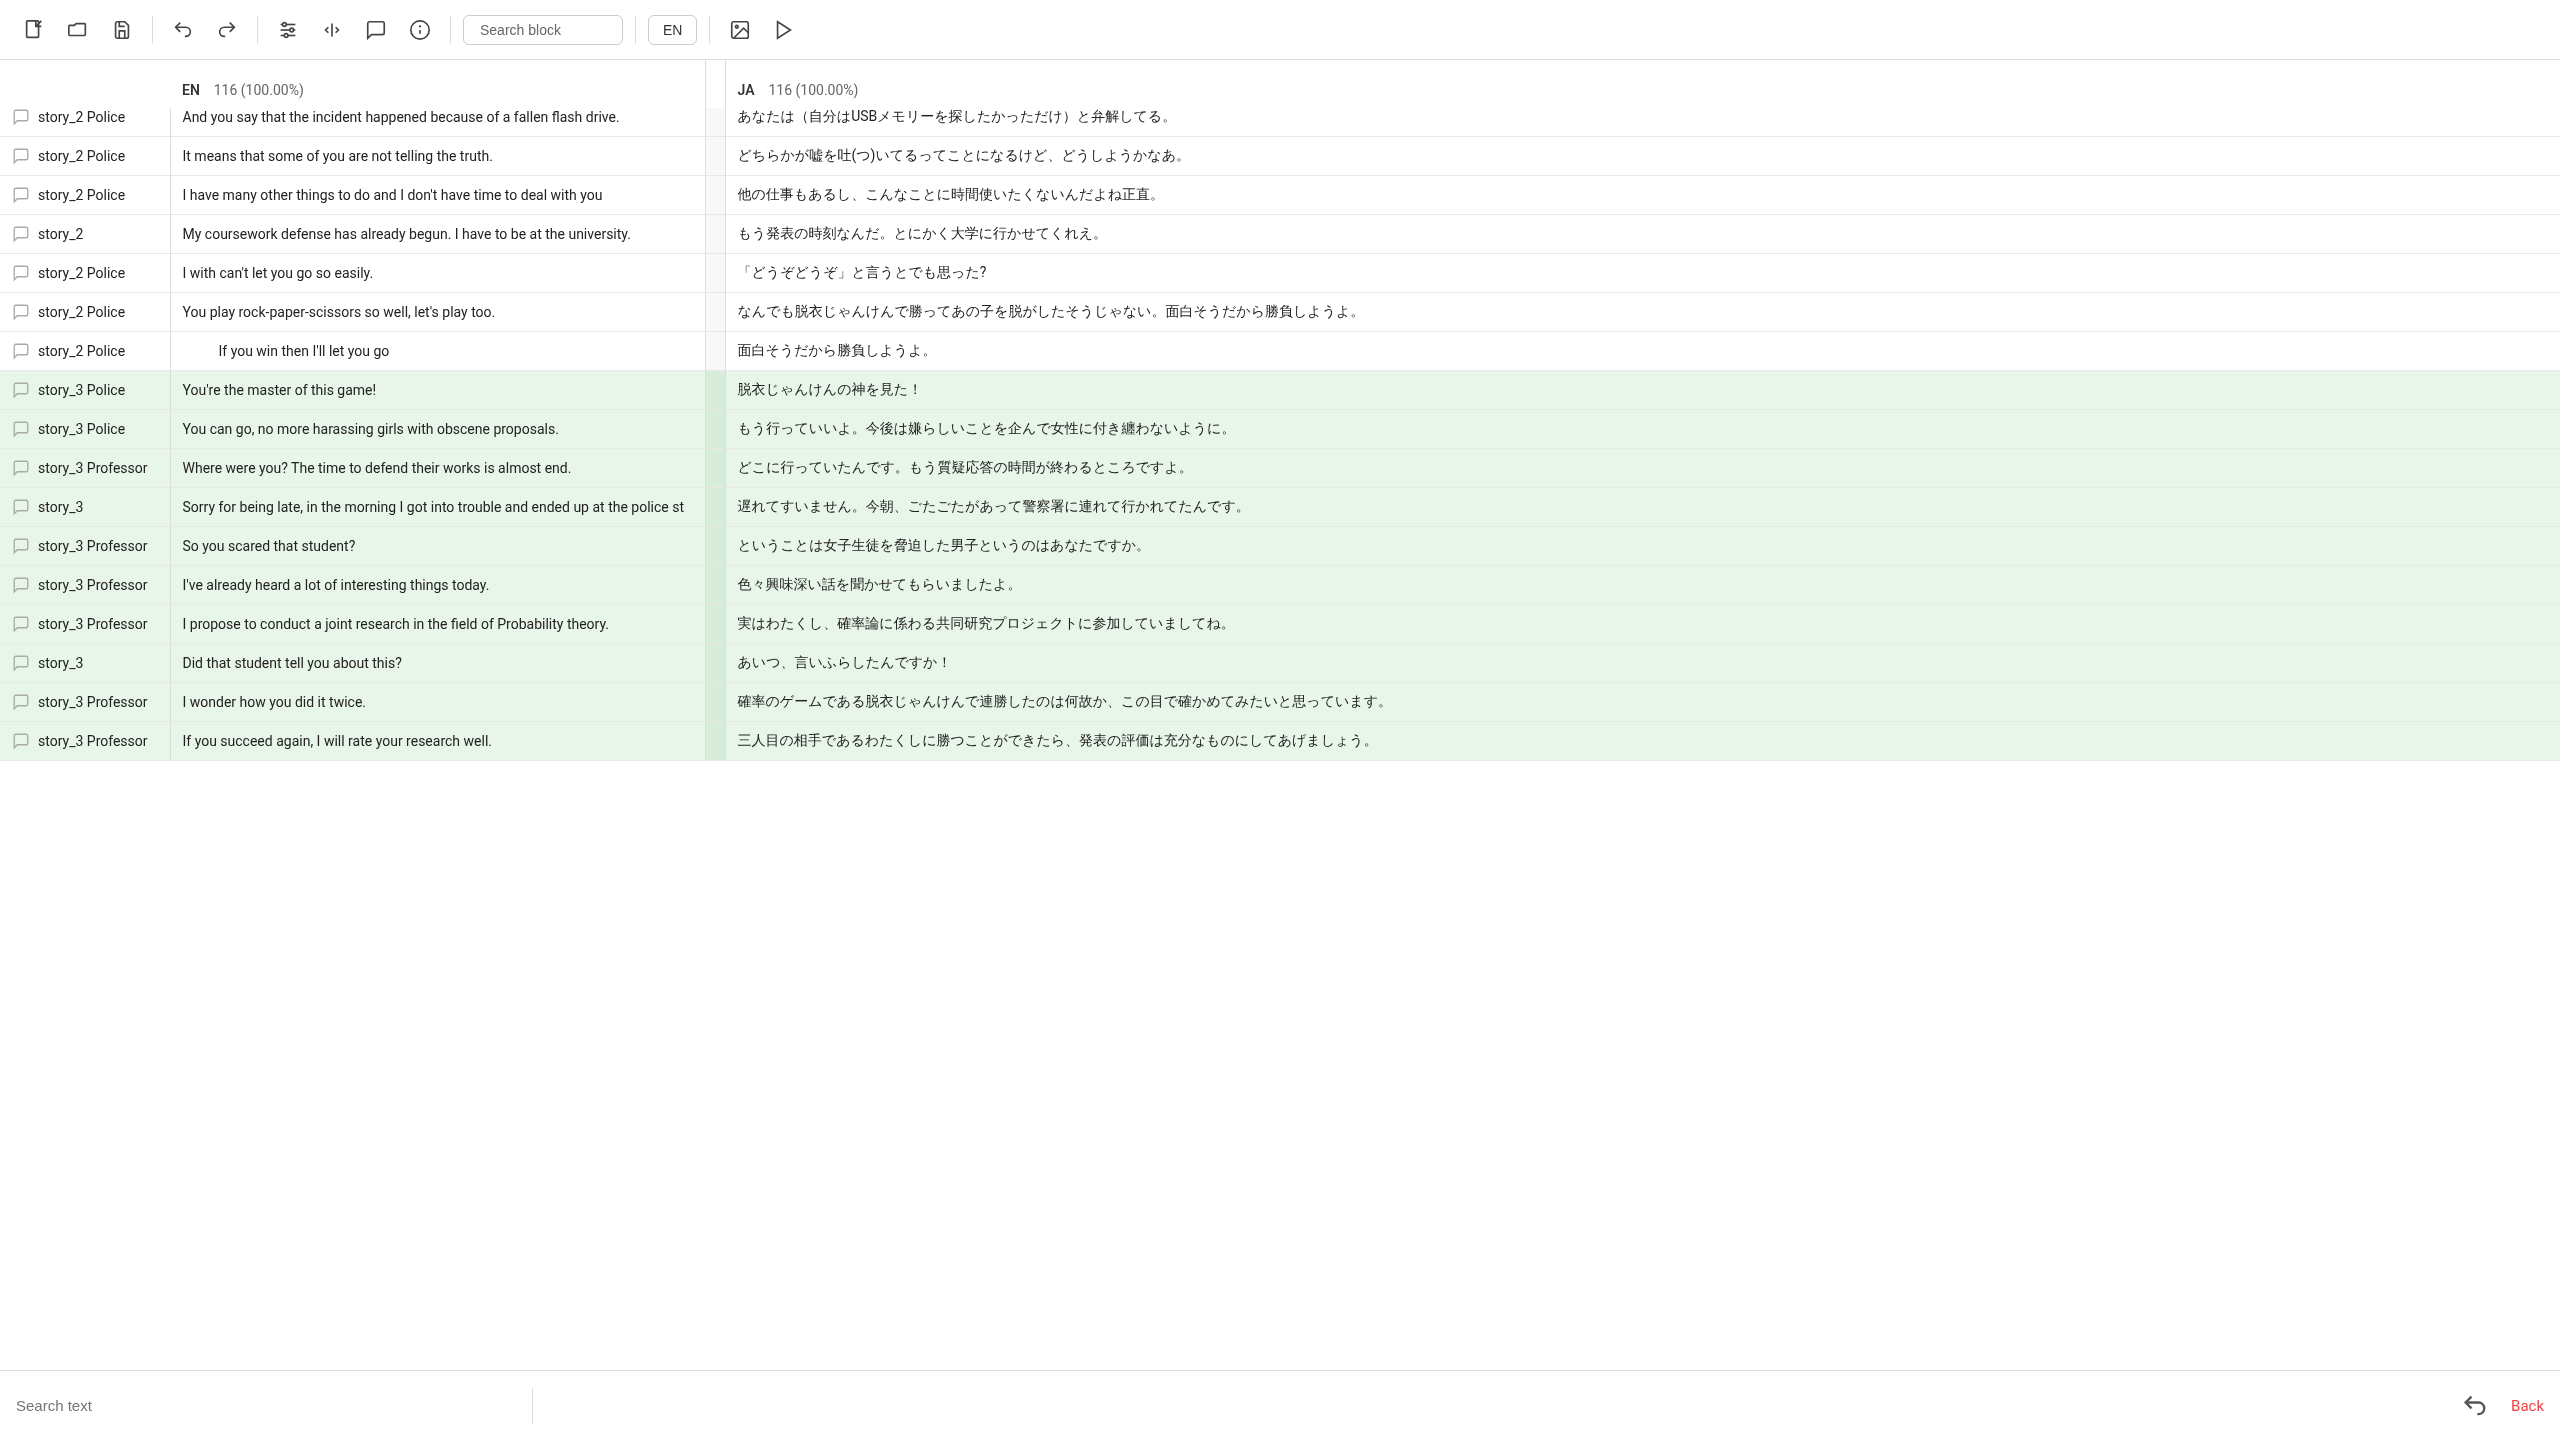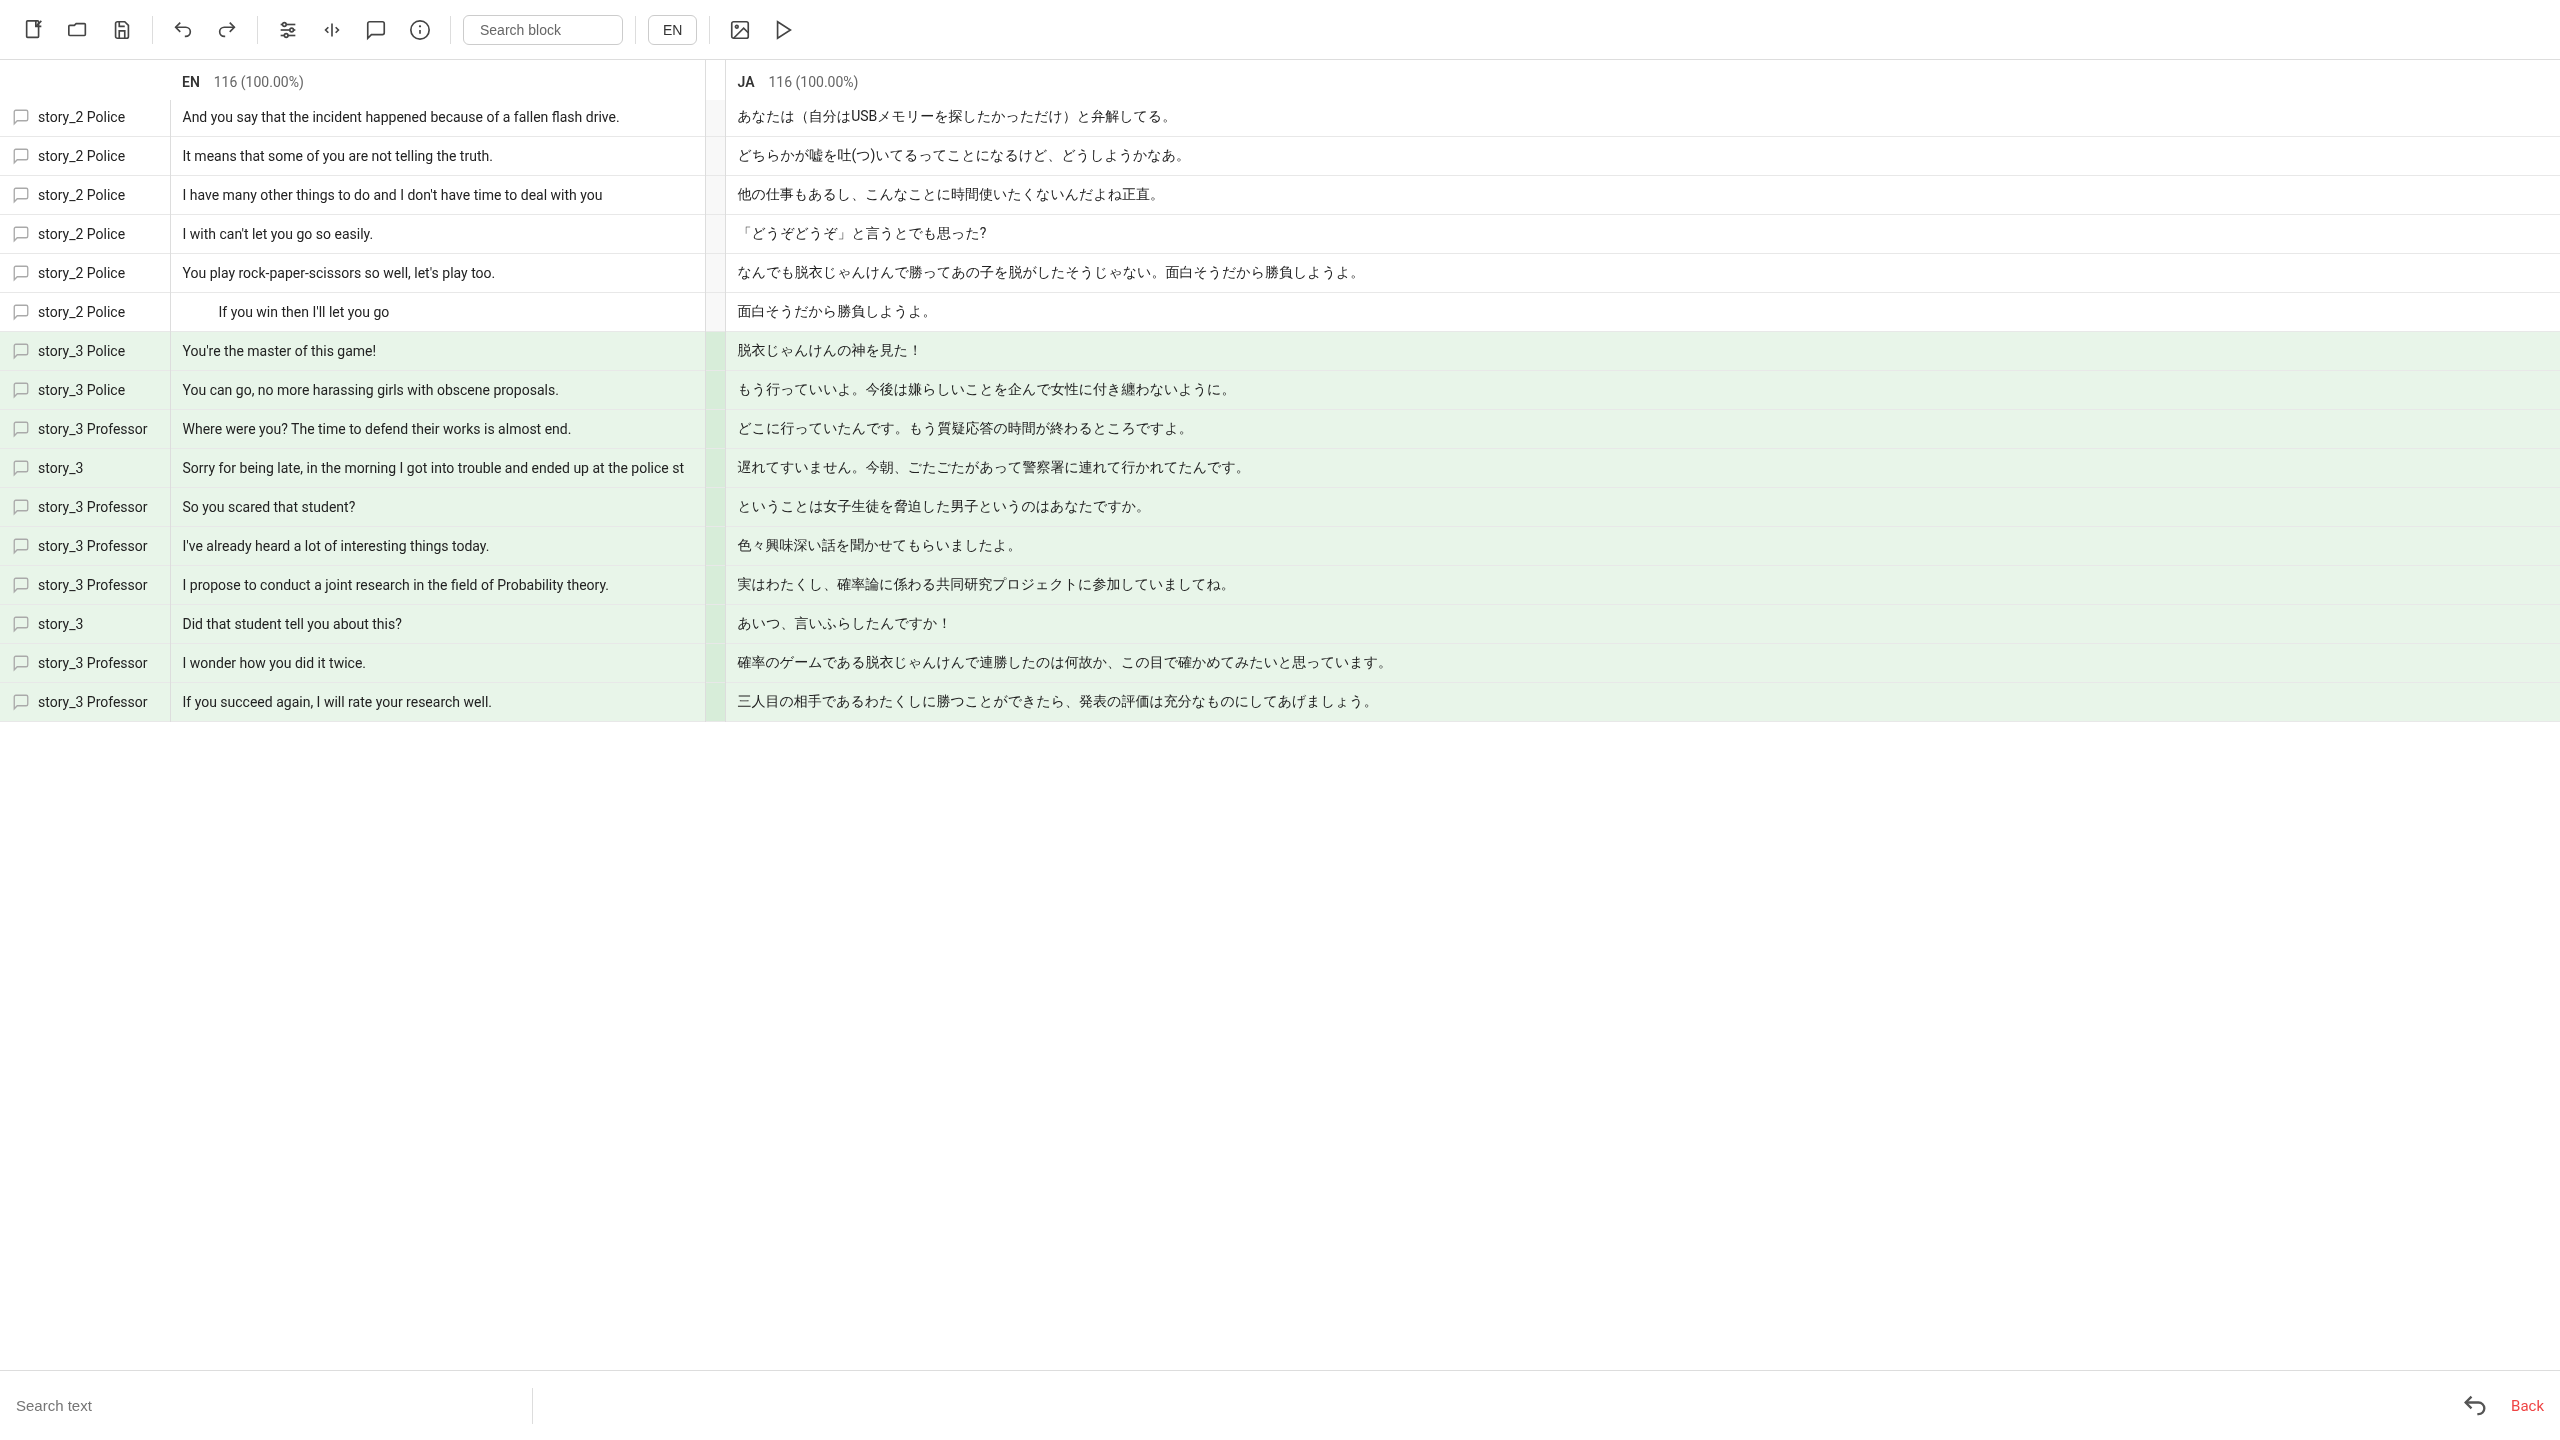--- a/index.html
+++ b/index.html
@@ -90,21 +90,21 @@
     col.col-sep { width: 20px; }
     col.col-ja-text { width: 1835px; }
 
     thead th {
       background: #fff;
       border-bottom: 2px solid #ddd;
       padding: 10px 12px;
       font-weight: 600;
       text-align: left;
       position: sticky;
-      top: 4px;
+      top: 12px;
       z-index: 10;
       font-size: 14px;
       color: #333;
     }
     thead th.th-en { border-right: 1px solid #ddd; }
     thead th.th-sep { width: 20px; padding: 0; background: #fff; border-right: 1px solid #ddd; }
 
     tbody tr {
       border-bottom: 1px solid #e8e8e8;
     }
@@ -349,20 +349,33 @@
             <td style="border-right: 1px solid rgb(221, 221, 221); max-width: 535px; overflow: hidden; text-overflow: ellipsis; white-space: nowrap;">I have many other things to do and I don't have time to deal with you</td>
             <td style="width: 20px; padding: 0px; border-right: 1px solid rgb(221, 221, 221); background: rgb(248, 248, 248);"></td>
             <td>他の仕事もあるし、こんなことに時間使いたくないんだよね正直。</td>
           </tr>
           <tr class="row-white">
             <td style="border-right: 1px solid rgb(221, 221, 221);">
               <div class="story-cell">
                 <svg class="comment-icon" width="18" height="18" viewBox="0 0 24 24" fill="none" stroke="#aaa" stroke-width="1.8">
         <path d="M21 15a2 2 0 01-2 2H7l-4 4V5a2 2 0 012-2h14a2 2 0 012 2z"></path>
       </svg>
+                <span>story_2</span>
+              </div>
+            </td>
+            <td style="border-right: 1px solid rgb(221, 221, 221); max-width: 535px; overflow: hidden; text-overflow: ellipsis; white-space: nowrap;">My coursework defense has already begun. I have to be at the university.</td>
+            <td style="width: 20px; padding: 0px; border-right: 1px solid rgb(221, 221, 221); background: rgb(248, 248, 248);"></td>
+            <td>もう発表の時刻なんだ。とにかく大学に行かせてくれえ。</td>
+          </tr>
+          <tr class="row-white">
+            <td style="border-right: 1px solid rgb(221, 221, 221);">
+              <div class="story-cell">
+                <svg class="comment-icon" width="18" height="18" viewBox="0 0 24 24" fill="none" stroke="#aaa" stroke-width="1.8">
+        <path d="M21 15a2 2 0 01-2 2H7l-4 4V5a2 2 0 012-2h14a2 2 0 012 2z"></path>
+      </svg>
                 <span>story_2 Police</span>
               </div>
             </td>
             <td style="border-right: 1px solid rgb(221, 221, 221); max-width: 535px; overflow: hidden; text-overflow: ellipsis; white-space: nowrap;">I with can't let you go so easily.</td>
             <td style="width: 20px; padding: 0px; border-right: 1px solid rgb(221, 221, 221); background: rgb(248, 248, 248);"></td>
             <td>「どうぞどうぞ」と言うとでも思った?</td>
           </tr>
           <tr class="row-white">
             <td style="border-right: 1px solid rgb(221, 221, 221);">
               <div class="story-cell">

